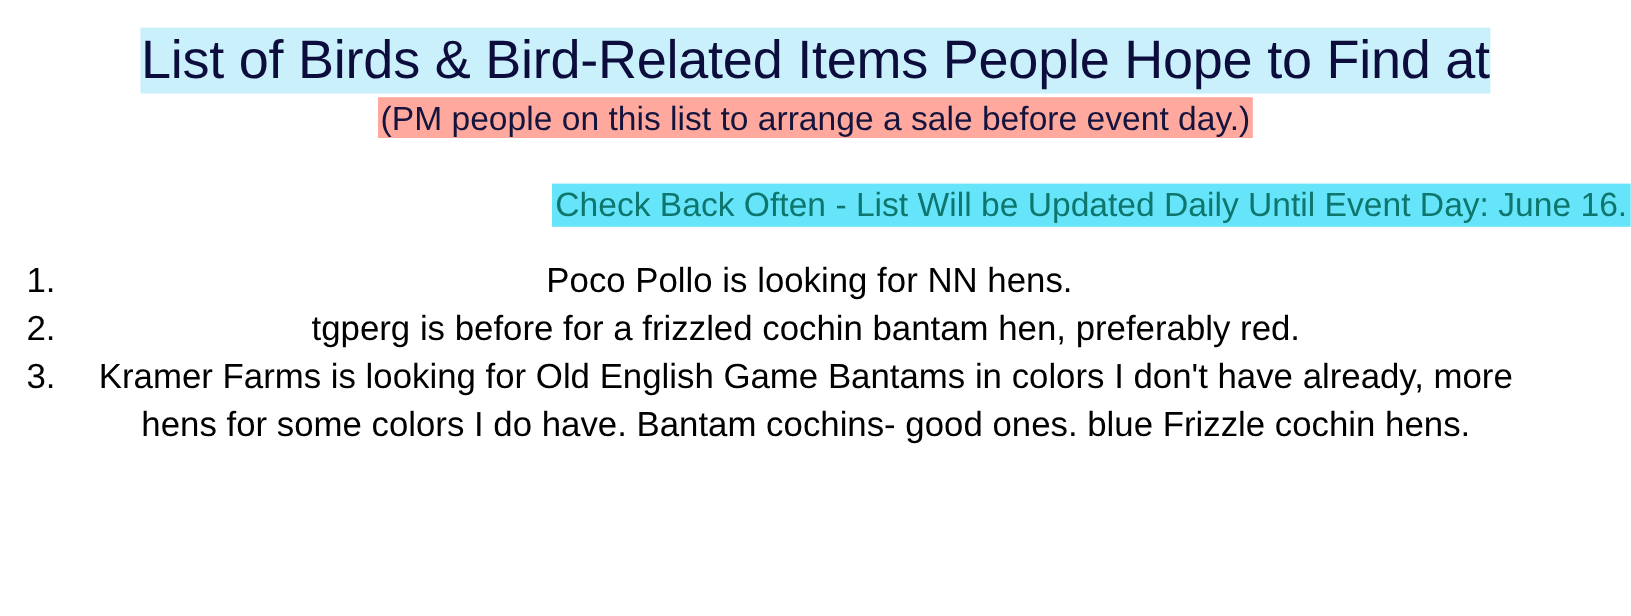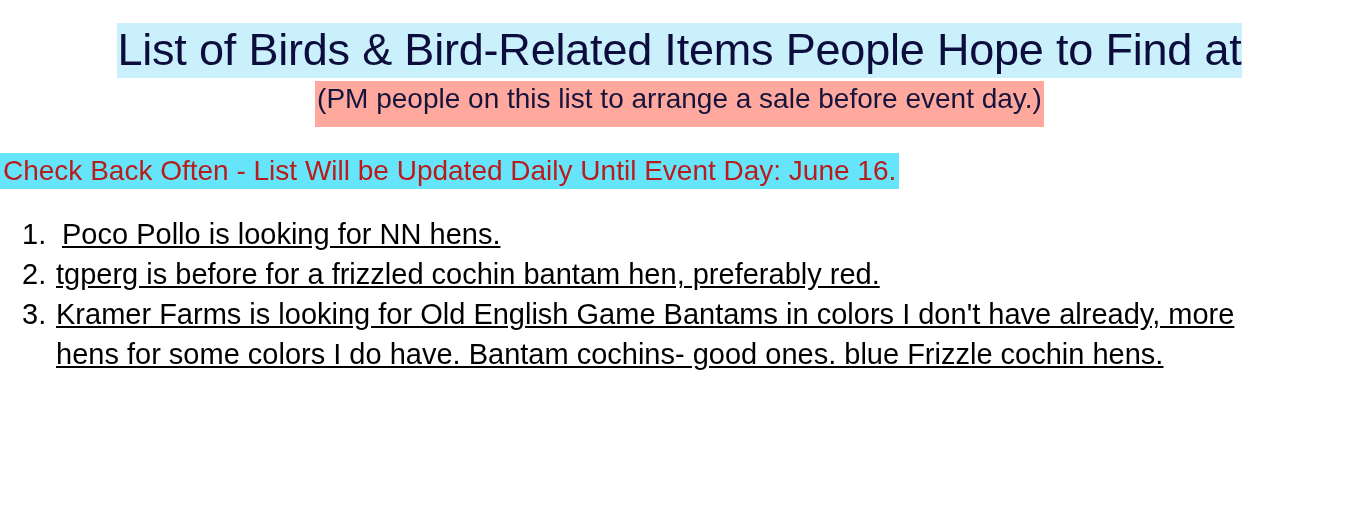--- a/index.html
+++ b/index.html
@@ -49,30 +49,30 @@
   .subtitle {
     margin: 3px auto 0 auto;
     font-size: 28px;
     line-height: 36px;
     font-weight: 400;
     color: #14143c;
     text-align: center;
   }
   .subtitle .hl {
     background-color: #ffa89e;
-    padding: 2px 2px 13px 2px;
+    padding: 2px 2px 1px 2px;
   }
 
   .notice {
     margin: 36px auto 0 auto;
     font-size: 28px;
     line-height: 36px;
     font-weight: 400;
-    color: #b91c1c;
-    text-align: left;
+    color: #0f766e;
+    text-align: right;
   }
   .notice .hl {
     background-color: #66e5fa;
     padding: 2px 3px 3px 3px;
   }
 
   
   .list-wrap {
     margin: 25px 0 0 0;
     padding: 0;
@@ -88,22 +88,21 @@
   .list-item .marker {
     flex: 0 0 auto;
     width: 34px;
     padding-left: 22px;
     text-align: left;
     white-space: pre;
   }
   .list-item .content {
     flex: 1 1 auto;
     padding-right: 72px;
-    text-align: left;
-    text-decoration: underline;
+    text-align: center;
   }
   .item-1 .content { padding-left: 6px; }
 </style>
 </head>
 <body>
 
 <div class="page">
 
   <div class="heading-block">
 

